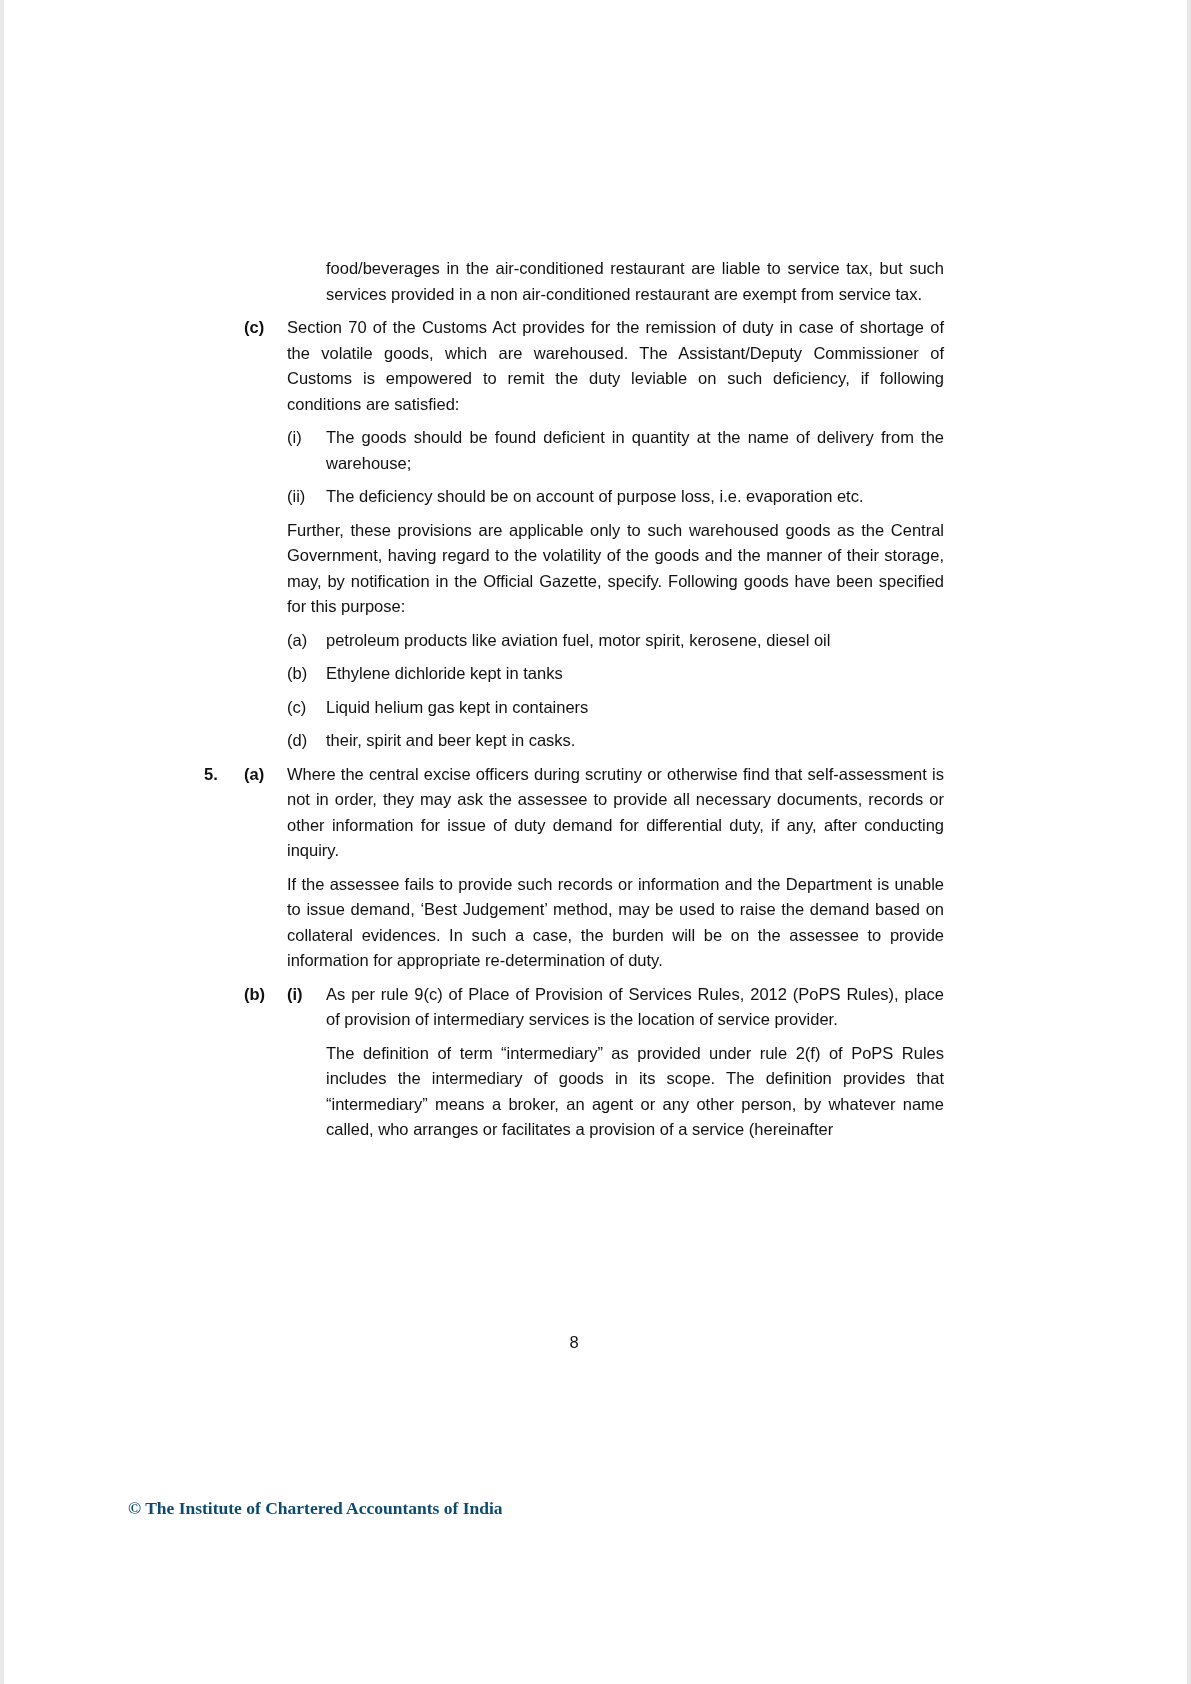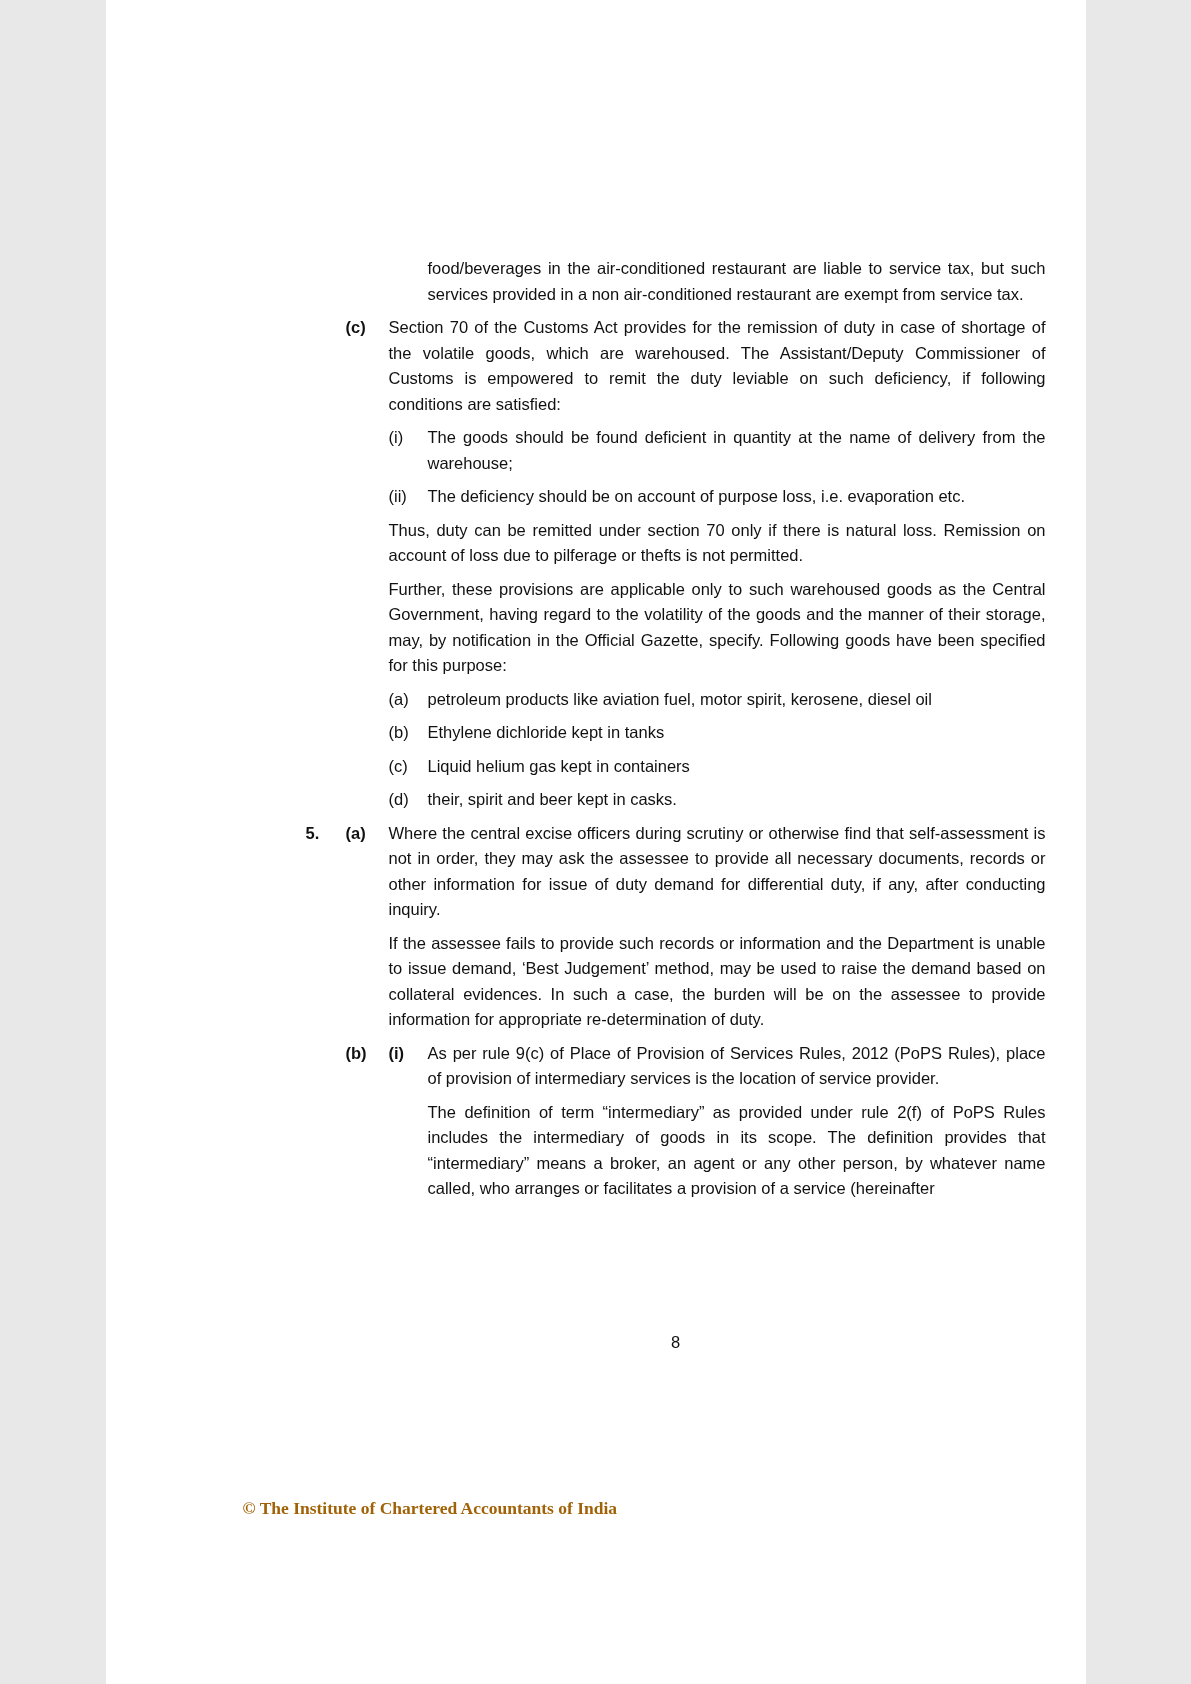--- a/index.html
+++ b/index.html
@@ -1,18 +1,18 @@
 <!DOCTYPE html>
 <html><head>
 <meta charset="utf-8">
 <style>
   html,body { margin:0; padding:0; background:#e8e8e8; }
   .page {
     position:relative;
-    width:980px; height:1684px;
+    width:1183px; height:1684px;
     margin:0 auto;
     background:#ffffff;
     font-family:"Liberation Sans", sans-serif;
     font-size:16.5px;
     line-height:25.5px;
     color:#111;
   }
   .content {
     position:absolute;
     left:200px; top:256px;
@@ -32,26 +32,26 @@
   .from-l1 { margin-left:40px; }
   .from-l2 { margin-left:83px; }
   .page-number {
     position:absolute;
     left:200px; top:1330px;
     width:740px;
     text-align:center;
   }
   .footer {
     position:absolute;
-    left:137px; top:1496px;
+    left:124px; top:1496px;
     font-family:"Liberation Serif", serif;
     font-weight:bold;
     font-size:17.5px;
     line-height:24px;
-    color:#a16207;
+    color:#0c4a6e;
   }
 </style>
 </head>
 <body>
 
 <div class="page">
   <div class="content">
 
     <div class="block indent-3">
       <p class="txt">food/beverages in the air-conditioned restaurant are liable to service tax, but such services provided in a non air-conditioned restaurant are exempt from service tax.</p>
@@ -66,23 +66,20 @@
     <div class="block row from-l2">
       <span class="lbl w39">(i)</span>
       <p class="txt">The goods should be found deficient in quantity at the name of delivery from the warehouse;</p>
     </div>
 
     <div class="block row from-l2">
       <span class="lbl w39">(ii)</span>
       <p class="txt">The deficiency should be on account of purpose loss, i.e. evaporation etc.</p>
     </div>
 
-    <div class="block indent-2">
-      <p class="txt">Thus, duty can be remitted under section 70 only if there is natural loss. Remission on account of loss due to pilferage or thefts is not permitted.</p>
-    </div>
 
     <div class="block indent-2">
       <p class="txt">Further, these provisions are applicable only to such warehoused goods as the Central Government, having regard to the volatility of the goods and the manner of their storage, may, by notification in the Official Gazette, specify.  Following goods have been specified for this purpose:</p>
     </div>
 
     <div class="block row from-l2">
       <span class="lbl w39">(a)</span>
       <p class="txt">petroleum products like aviation fuel, motor spirit, kerosene, diesel oil</p>
     </div>
 

